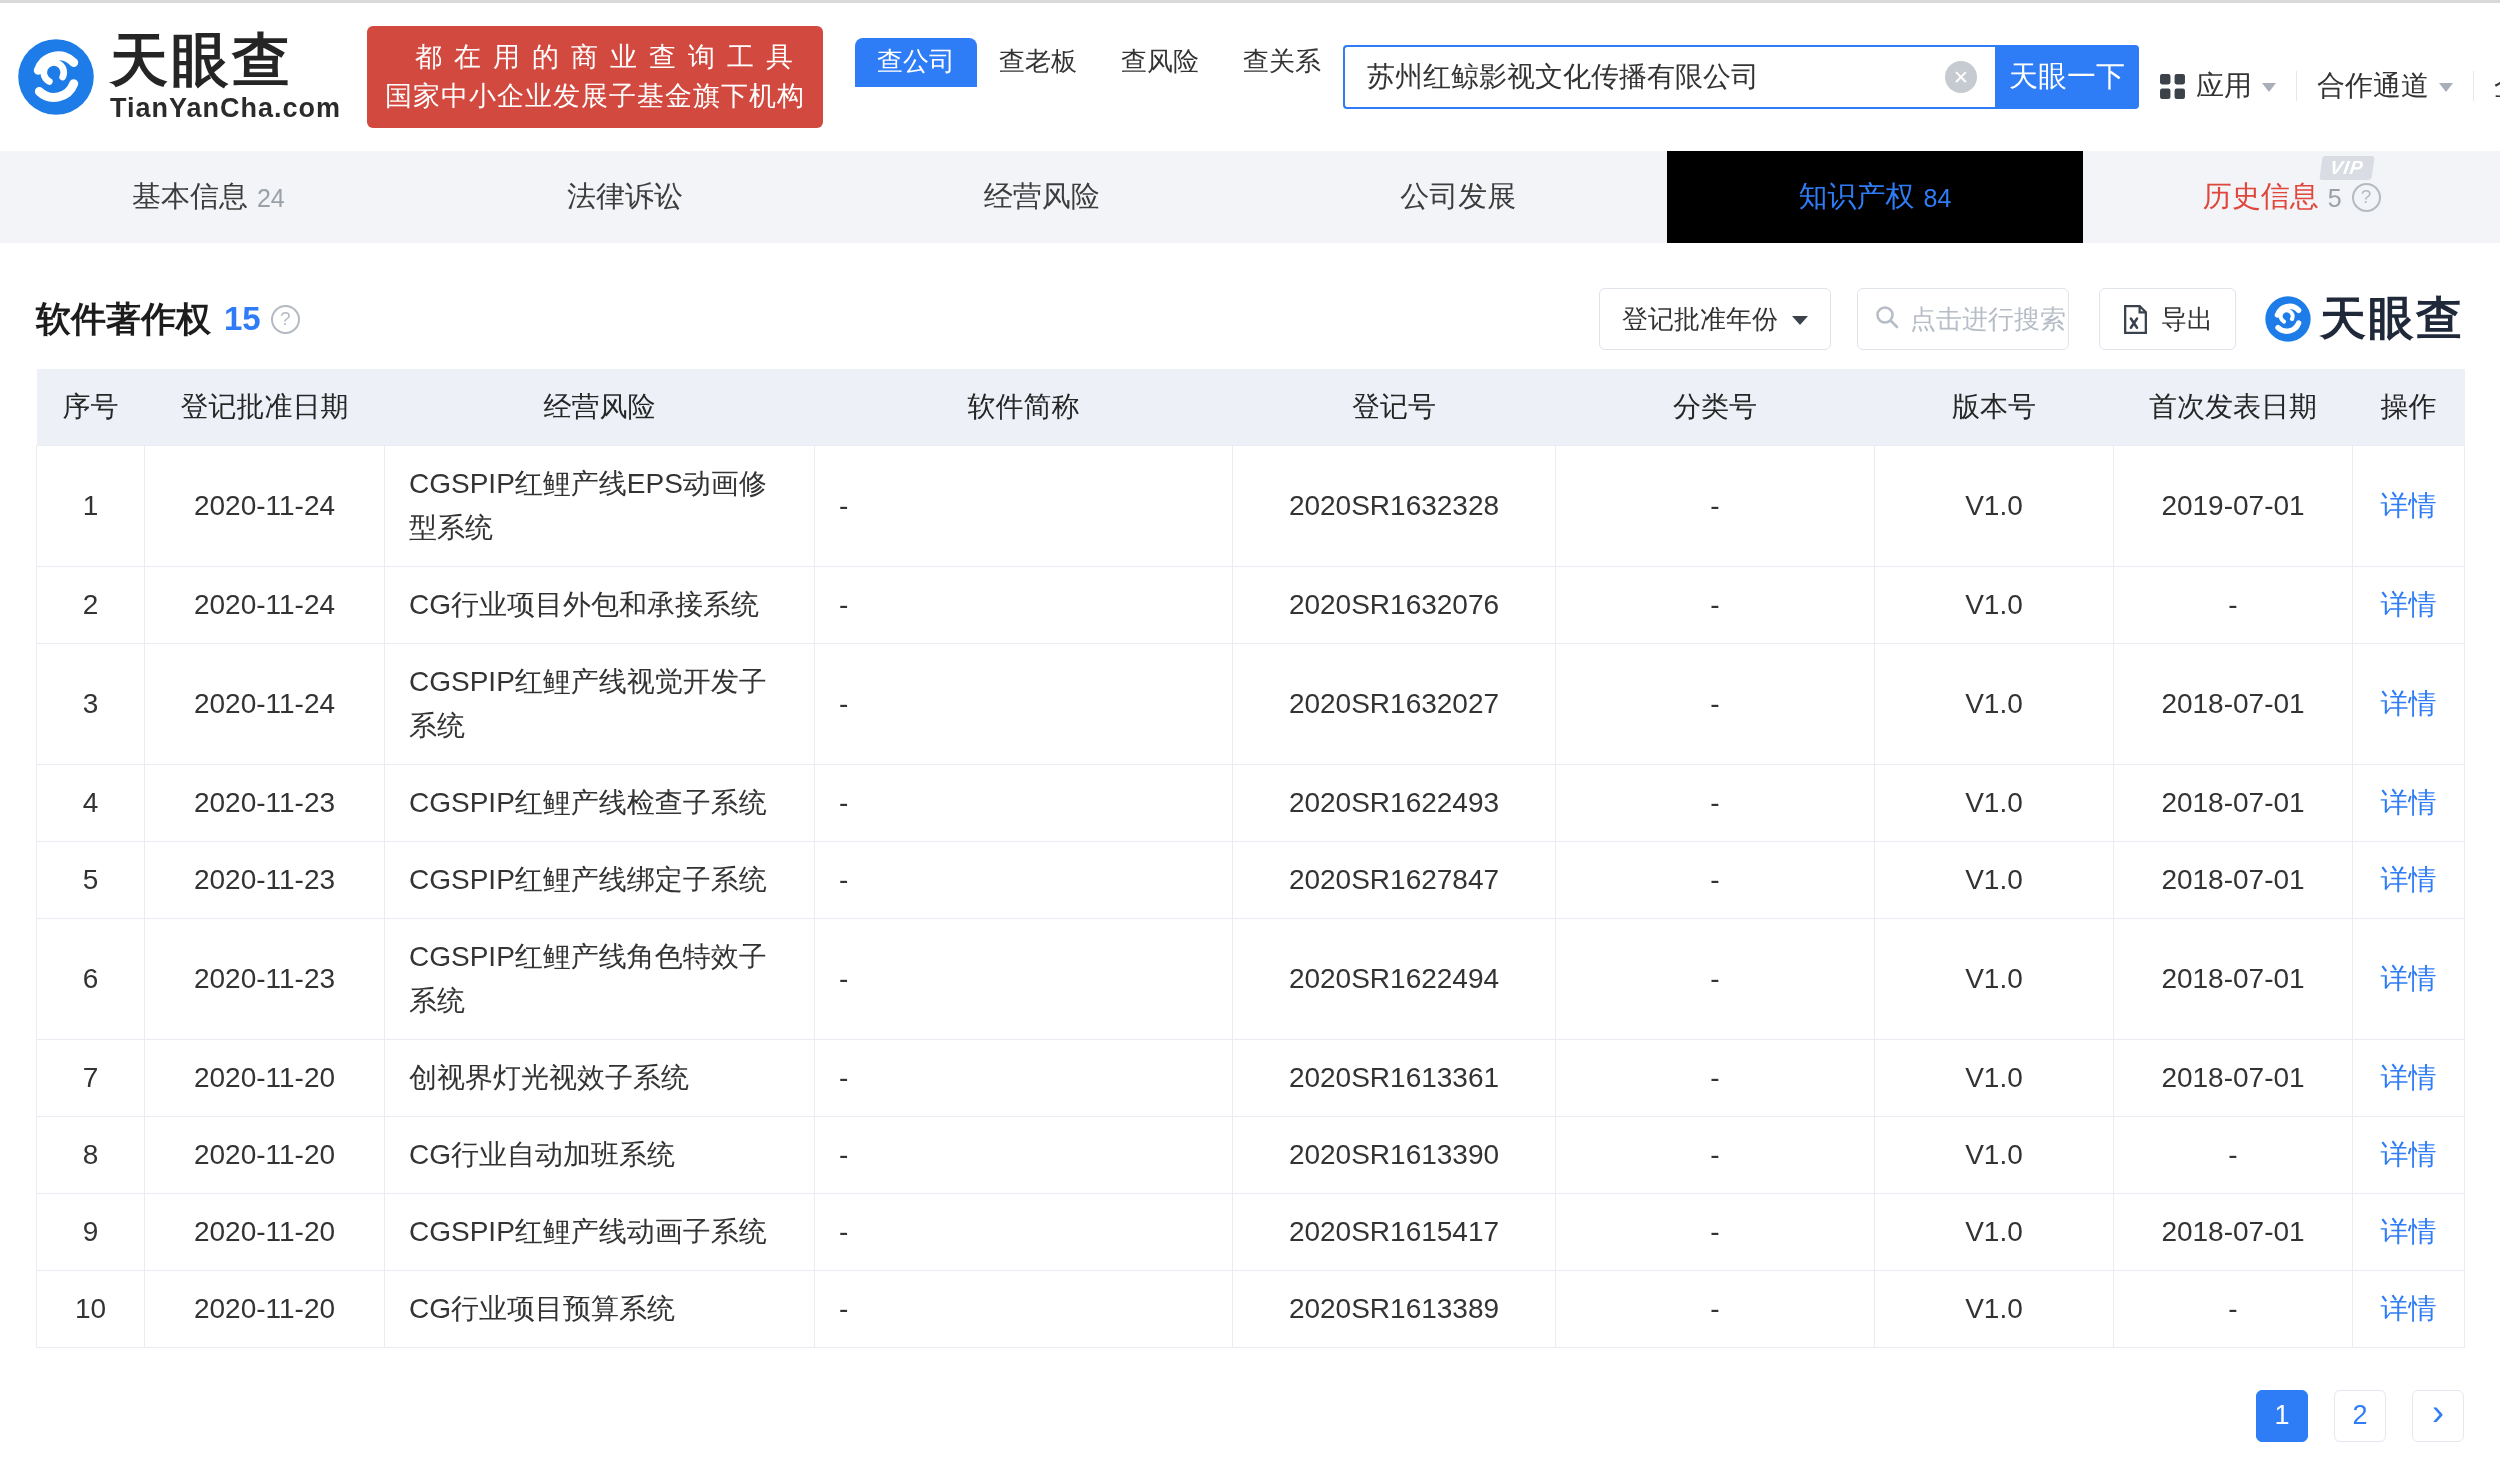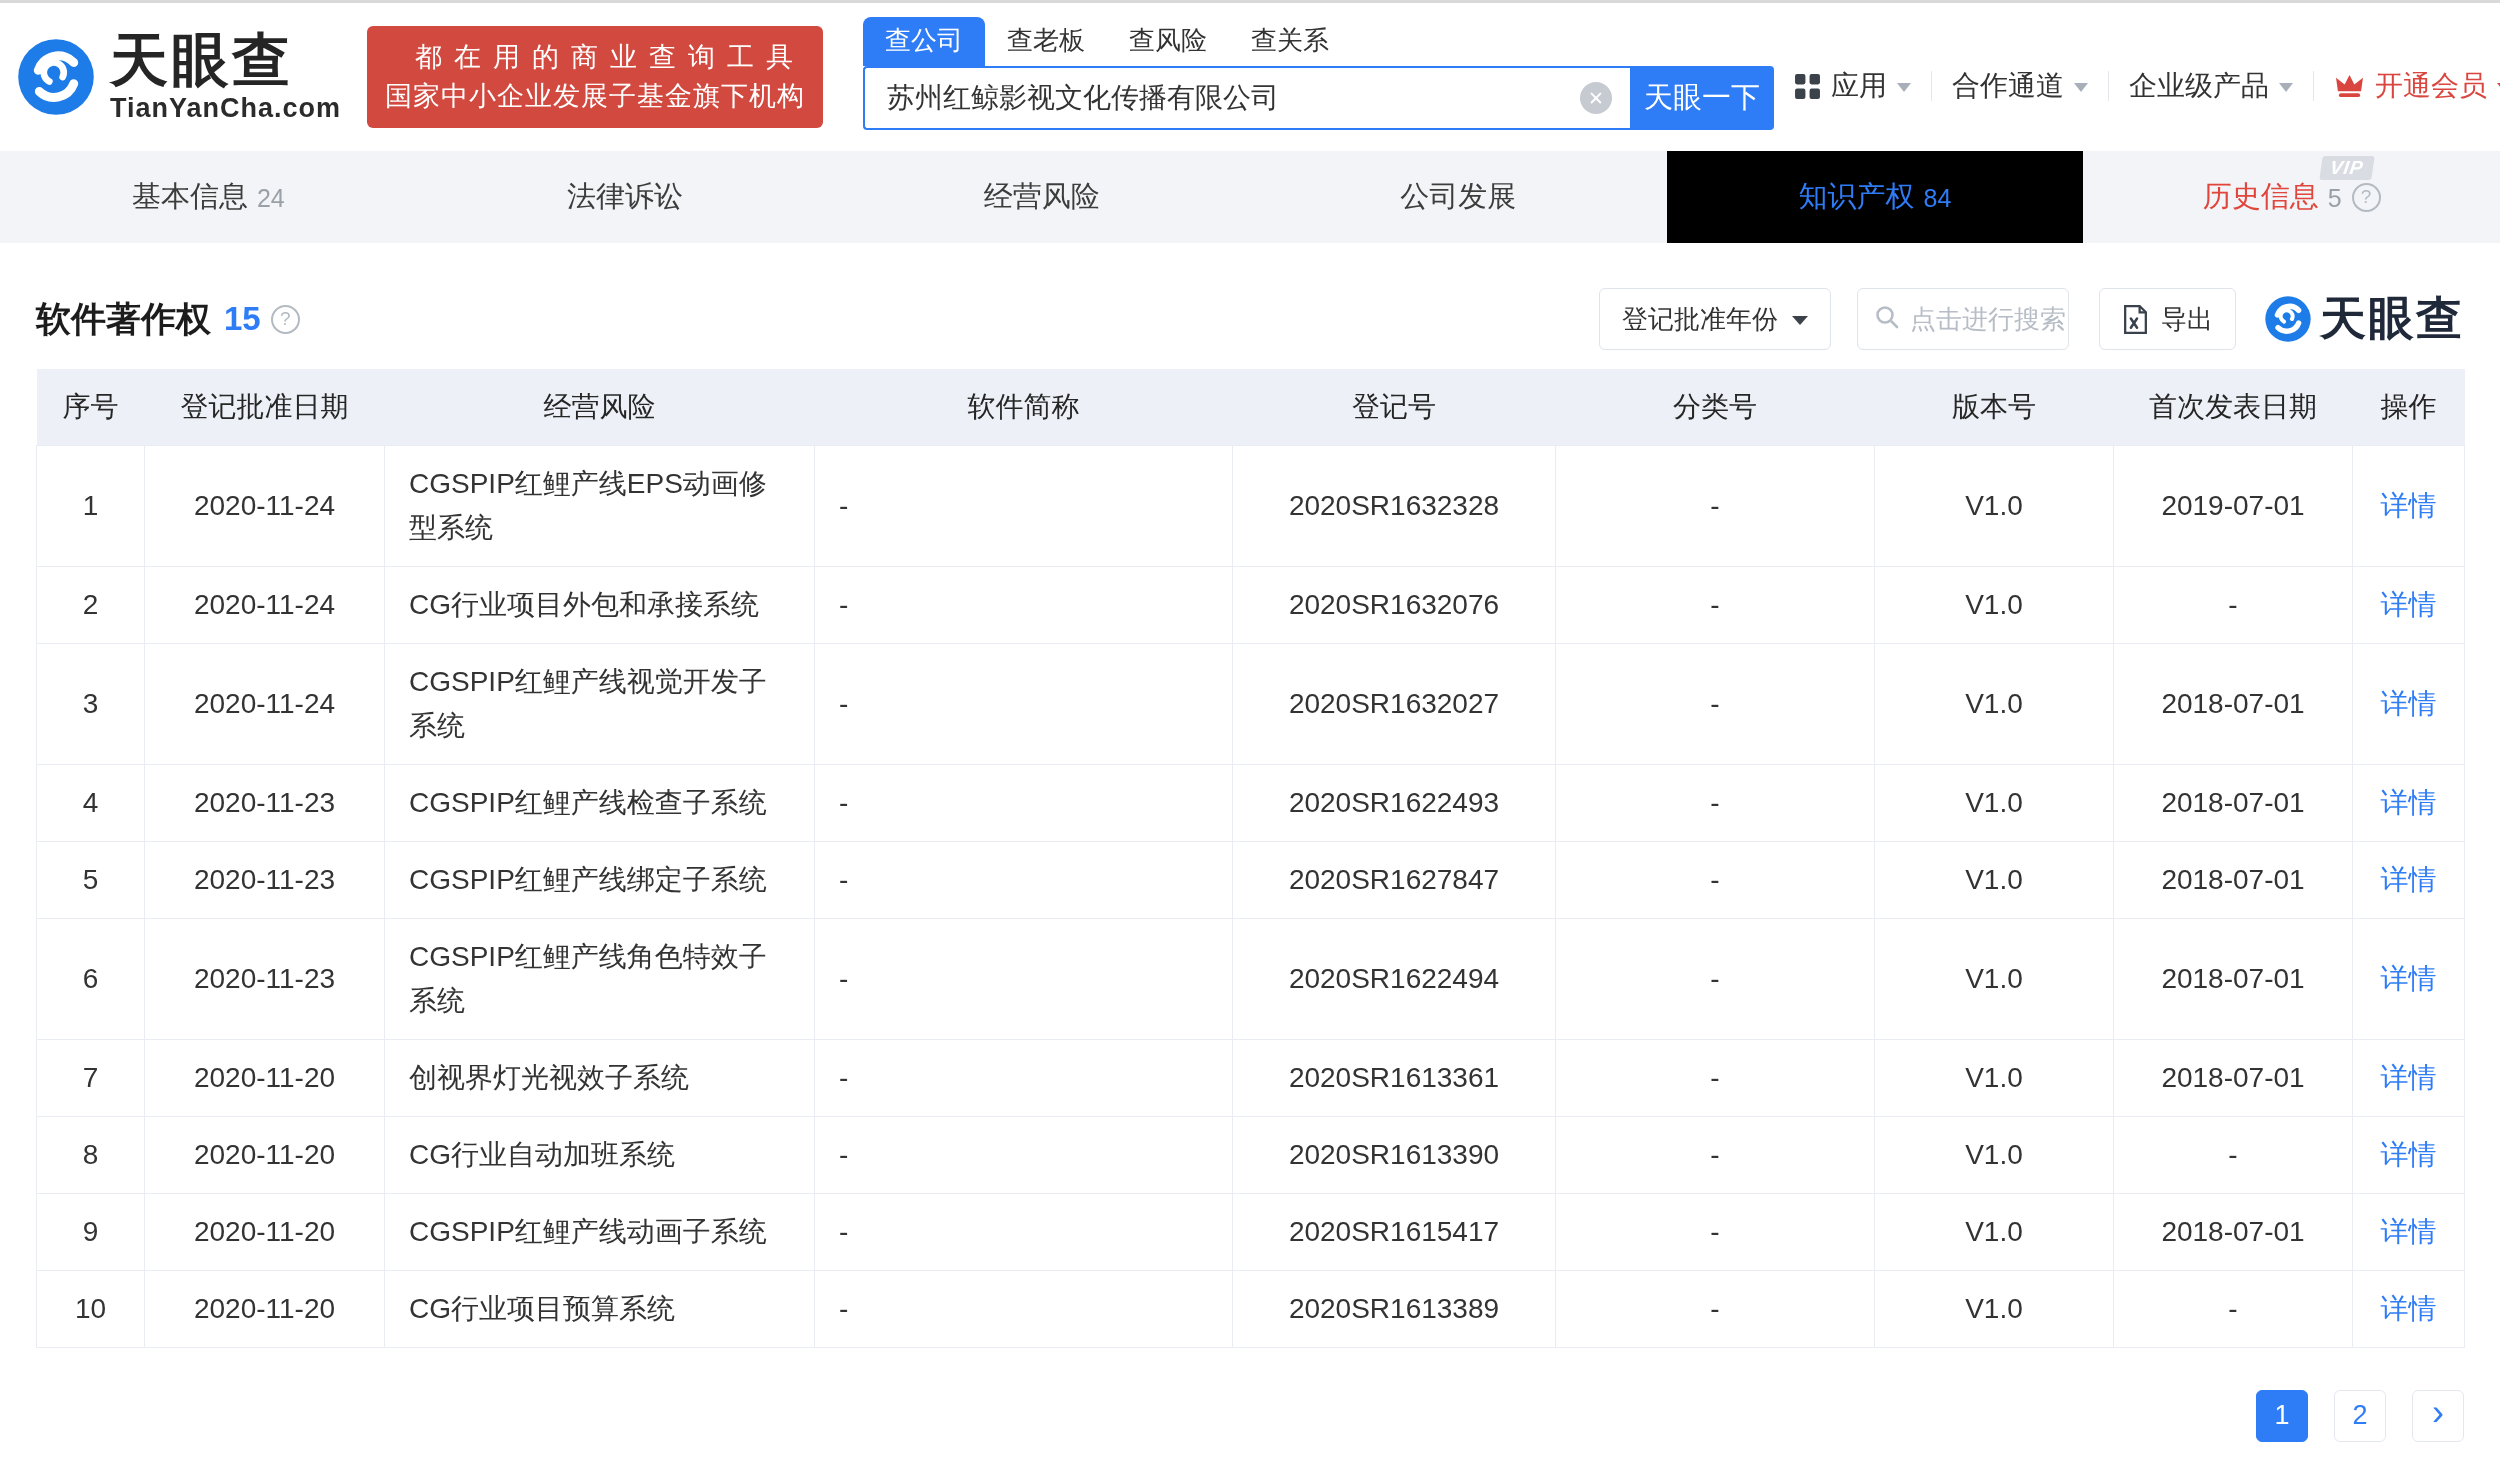--- a/index.html
+++ b/index.html
@@ -12,27 +12,27 @@
   .logo-block { display: flex; align-items: center; }
   .logo-swirl { width: 80px; height: 80px; flex: 0 0 auto; }
   .brand-text { margin-left: 14px; }
   .brand-name { font-size: 58px; font-weight: bold; color: #252525; letter-spacing: 3px; line-height: 1.0; }
   .brand-domain { font-size: 27px; font-weight: bold; color: #2b2b2b; margin-top: 4px; letter-spacing: 1px; }
   .slogan-badge { margin-left: 26px; background: #d2493f; color: #fff; border-radius: 6px;
     padding: 12px 18px; text-align: right; }
   .slogan-line1 { font-size: 27px; letter-spacing: 12px; line-height: 1.45; white-space: nowrap; }
   .slogan-line2 { font-size: 27px; letter-spacing: 1px; line-height: 1.45; white-space: nowrap; }
 
-  .search-block { margin-left: 40px; display: flex; flex-direction: column; justify-content: center; }
+  .search-block { margin-left: 32px; display: flex; flex-direction: row; justify-content: center; }
   .search-tabs { display: flex; align-items: flex-end; height: 42px; }
   .search-tab { font-size: 26px; color: #333; padding: 6px 22px 8px; cursor: pointer; white-space: nowrap; }
   .search-tab.active { background: #2e7cf6; color: #fff; border-radius: 8px 8px 0 0; }
   .search-row { display: flex; }
   .search-input-wrap { position: relative; }
-  .search-input { width: 767px; height: 64px; border: 2px solid #2e7cf6; border-right: none;
+  .search-input { width: 652px; height: 64px; border: 2px solid #2e7cf6; border-right: none;
     border-radius: 4px 0 0 4px; font-size: 28px; color: #333; padding: 0 70px 0 22px; outline: none;
     font-family: "Liberation Sans", "DejaVu Sans", sans-serif; }
   .clear-btn { position: absolute; right: 18px; top: 16px; width: 32px; height: 32px; border-radius: 50%;
     background: #c6cad1; color: #fff; font-size: 19px; font-weight: bold; display: flex;
     align-items: center; justify-content: center; cursor: pointer; }
   .search-go { width: 144px; height: 64px; background: #2e7cf6; color: #fff; font-size: 29px;
     border: none; border-radius: 0 4px 4px 0; cursor: pointer; white-space: nowrap;
     font-family: "Liberation Sans", "DejaVu Sans", sans-serif; }
 
   .header-nav { margin-left: auto; display: flex; align-items: center; margin-top: 18px; }

